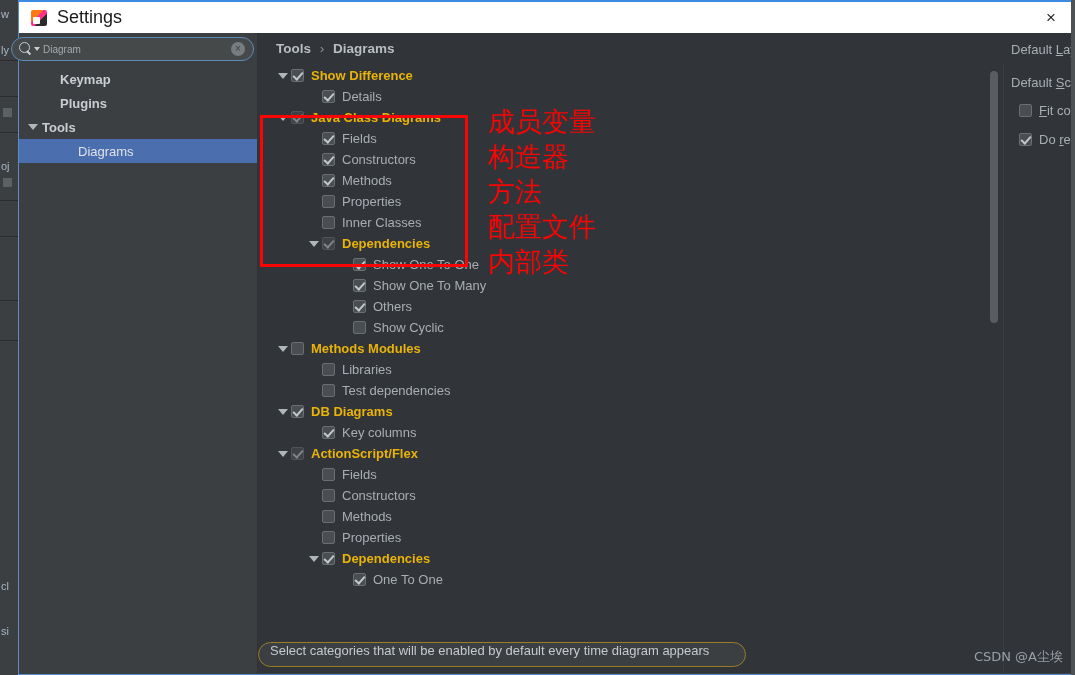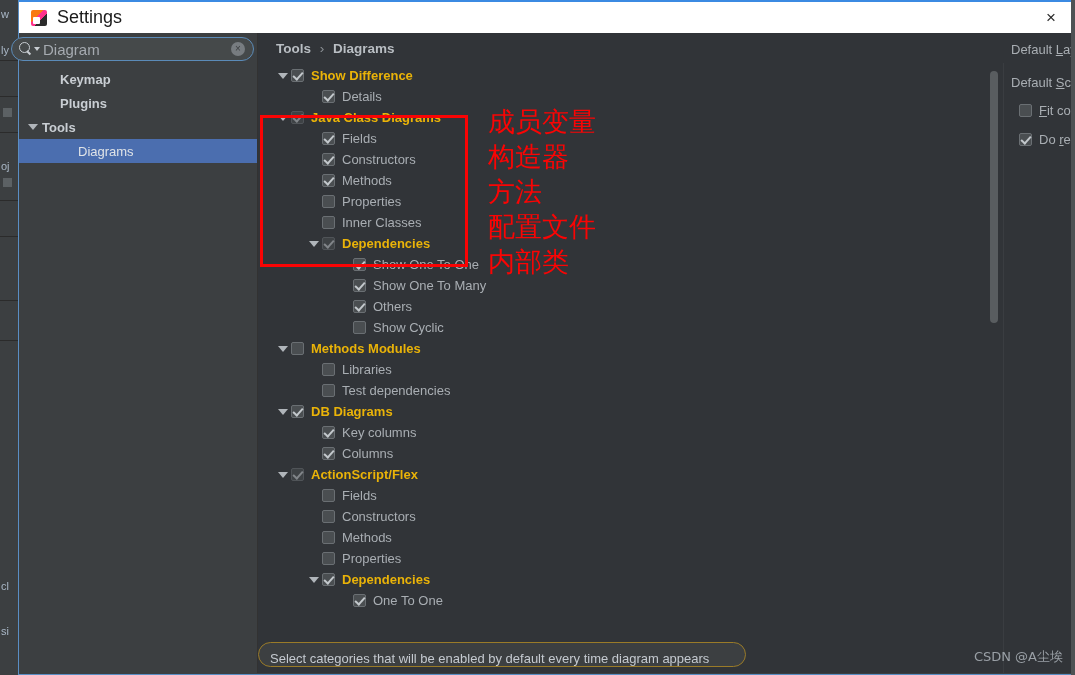--- a/index.html
+++ b/index.html
@@ -95,21 +95,21 @@
     content: ""; position: absolute; left: 8px; top: 8px;
     width: 5px; height: 1.7px; background: #c8cdd2; transform: rotate(45deg);
     transform-origin: left center;
   }
   #search-wrap .caret {
     flex: none; margin-left: 1px;
     width: 0; height: 0; border-left: 3.5px solid transparent;
     border-right: 3.5px solid transparent; border-top: 4px solid #c8cdd2;
   }
   #search-value {
-    flex: 1; margin-left: 3px; font-size: 15px; color: #a5aab0;
+    flex: 1; margin-left: 3px; font-size: 10px; color: #a5aab0;
     font-family: "Liberation Sans", sans-serif;
     background: transparent; border: none; outline: none;
   }
   #search-clear {
     flex: none; margin-right: 8px; width: 14px; height: 14px;
     border-radius: 50%; background: #777c80; color: #3c3f41;
     font-size: 10px; line-height: 14px; text-align: center; cursor: pointer;
     font-family: "Liberation Sans", sans-serif;
   }
 
@@ -214,21 +214,21 @@
   #redtexts { position: absolute; left: 480px; top: 104px; z-index: 40; }
   .redline {
     color: #fa0404; font-size: 27px; line-height: 35px;
     font-family: "DejaVu Sans", sans-serif; white-space: nowrap; margin-left: 8px;
   }
 
   
   #tooltip {
     position: absolute; left: 258px; top: 642px; width: 488px; height: 25px;
     background: #3c3f41; border: 1px solid #9a7b28; border-radius: 13px;
-    display: flex; align-items: flex-end; z-index: 50;
+    display: flex; align-items: flex-start; z-index: 50;
   }
   #tooltip span {
     padding-left: 11px; font-size: 13px; color: #c5cad0;
     font-family: "Liberation Sans", sans-serif; white-space: nowrap;
   }
 
   
   #watermark {
     position: absolute; right: 12px; bottom: 9px; z-index: 50;
     font-size: 13px; color: #9aa0a6;
@@ -427,26 +427,20 @@
             <span class="cbx checked"></span>
             <span class="tlabel bold">DB Diagrams</span>
           </div>
           <div class="trow">
             <span style="width: 31px; flex: 0 0 auto;"></span>
             <span class="twslot"></span>
             <span class="cbx checked"></span>
             <span class="tlabel">Key columns</span>
           </div>
           <div class="trow">
-            <span style="width: 31px; flex: 0 0 auto;"></span>
-            <span class="twslot"></span>
-            <span class="cbx checked"></span>
-            <span class="tlabel">Columns</span>
-          </div>
-          <div class="trow">
             <span style="width: 0px; flex: 0 0 auto;"></span>
             <span class="twslot">
               <span class="tw"></span>
             </span>
             <span class="cbx checked dim"></span>
             <span class="tlabel bold">ActionScript/Flex</span>
           </div>
           <div class="trow">
             <span style="width: 31px; flex: 0 0 auto;"></span>
             <span class="twslot"></span>

